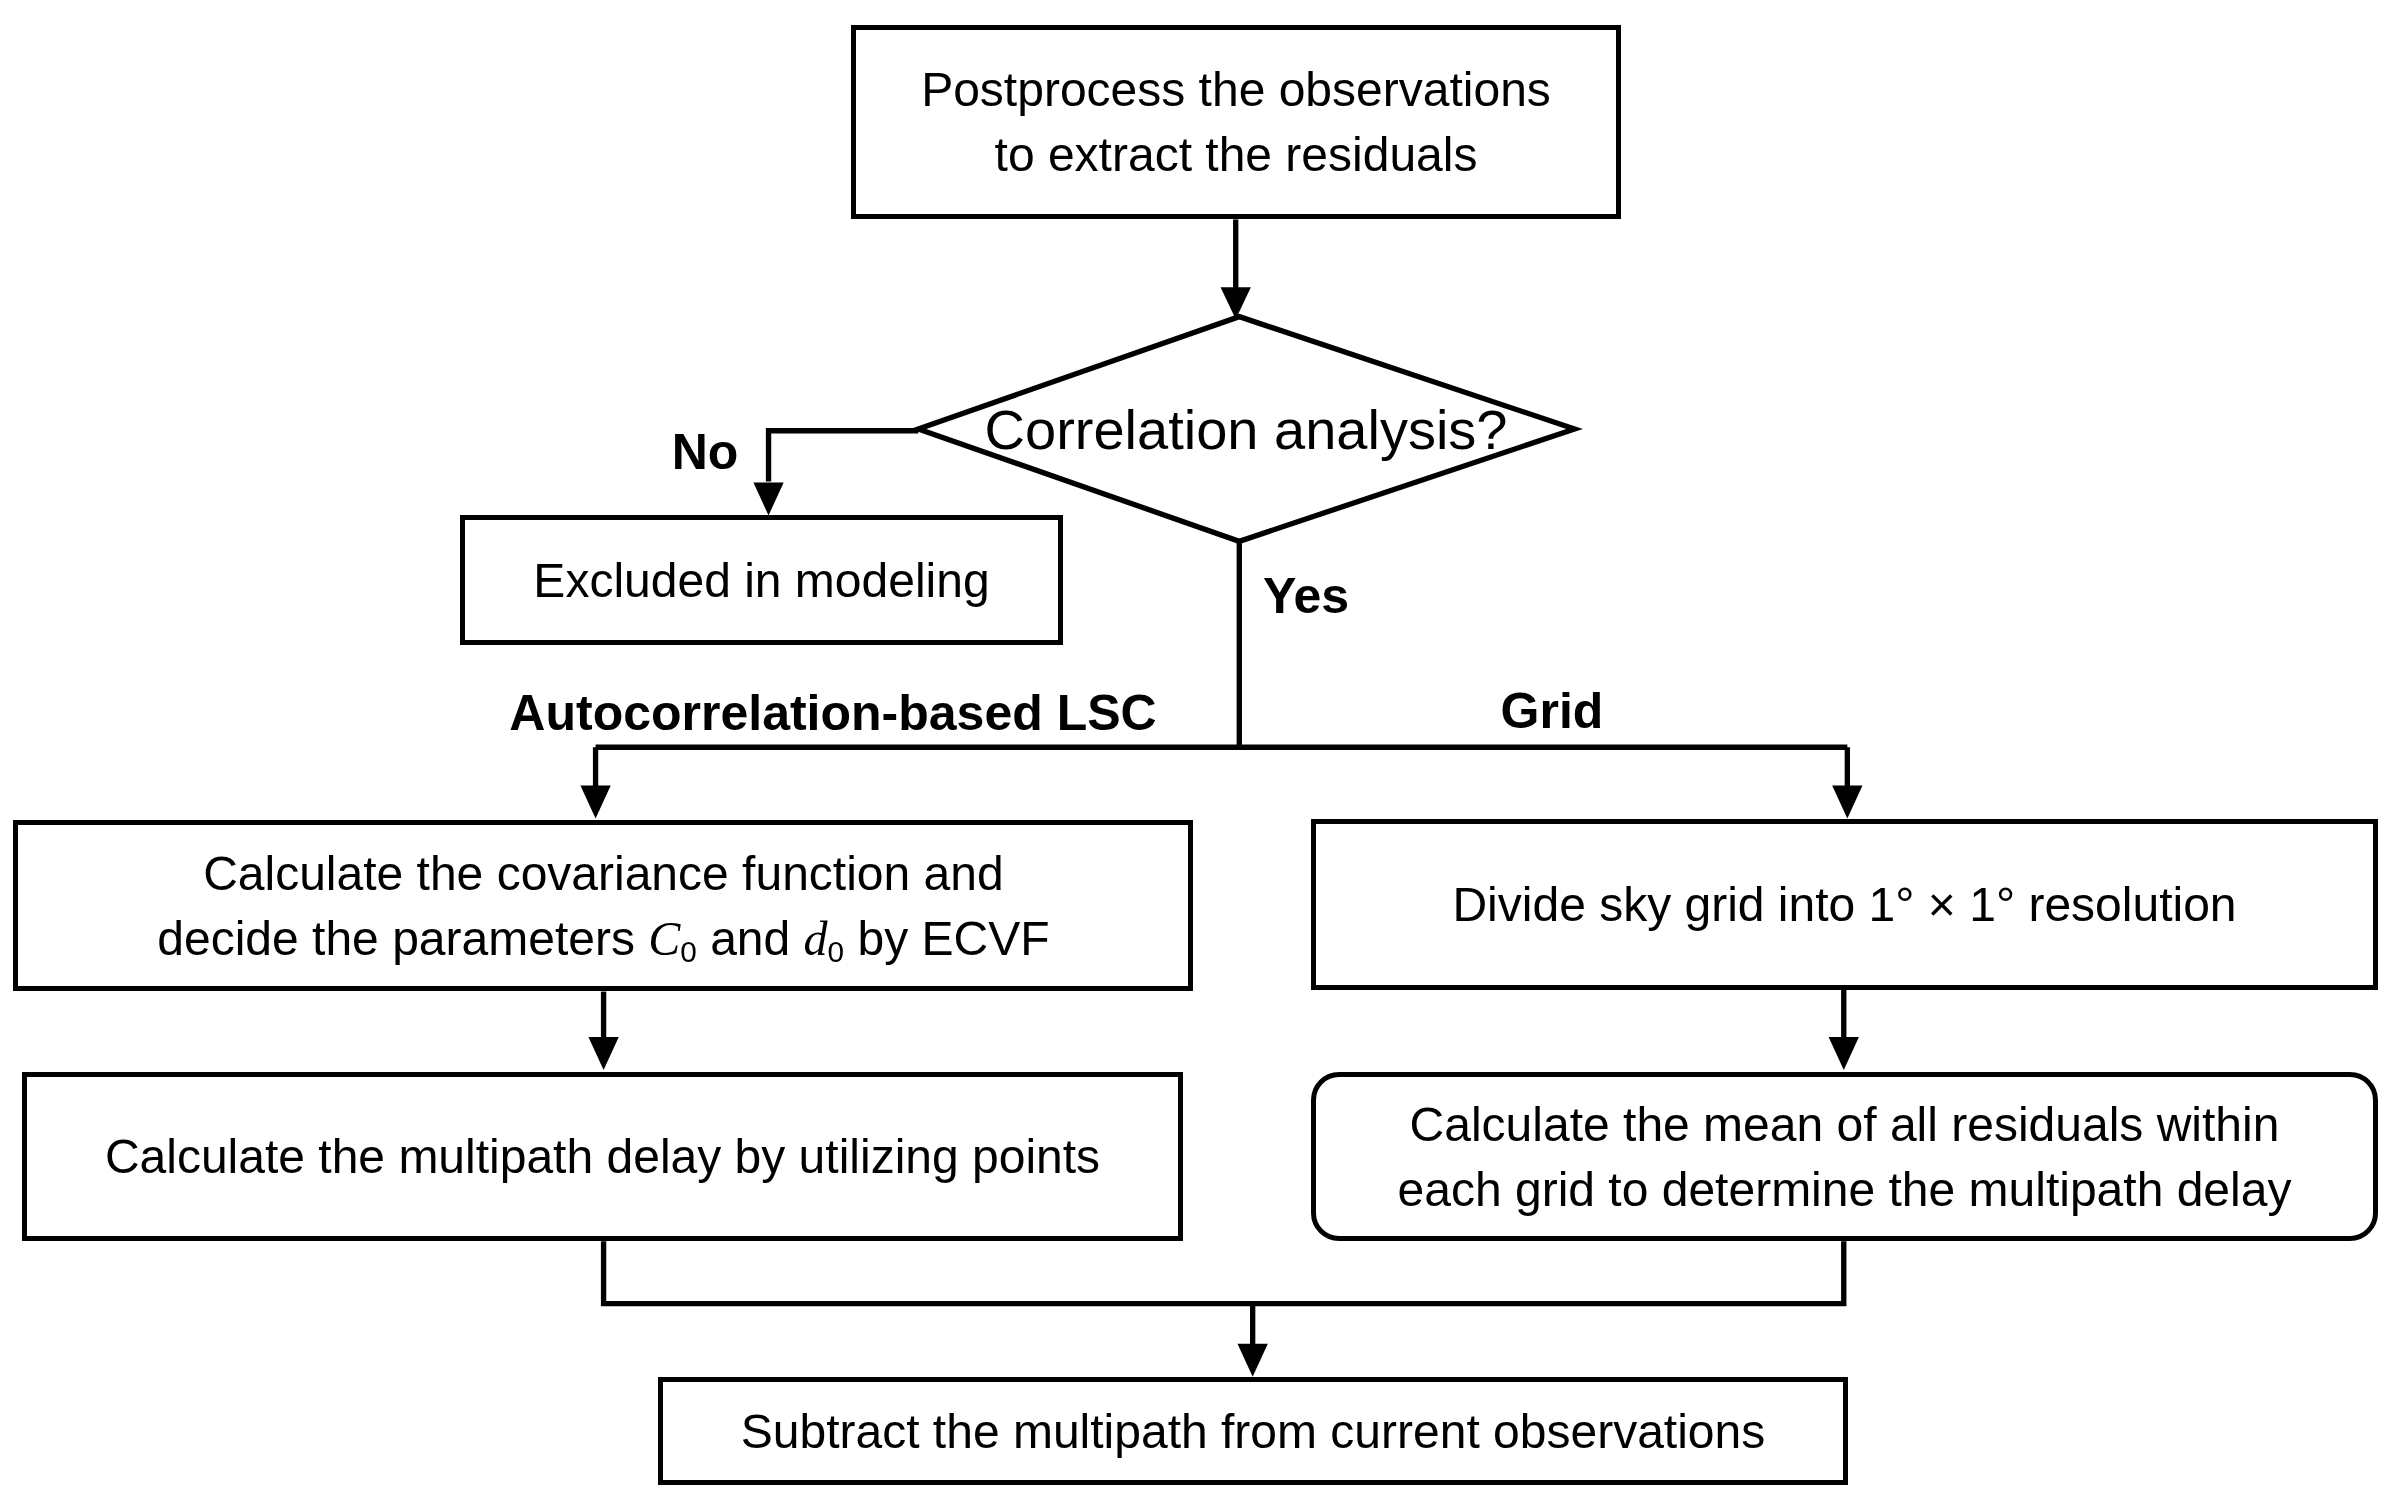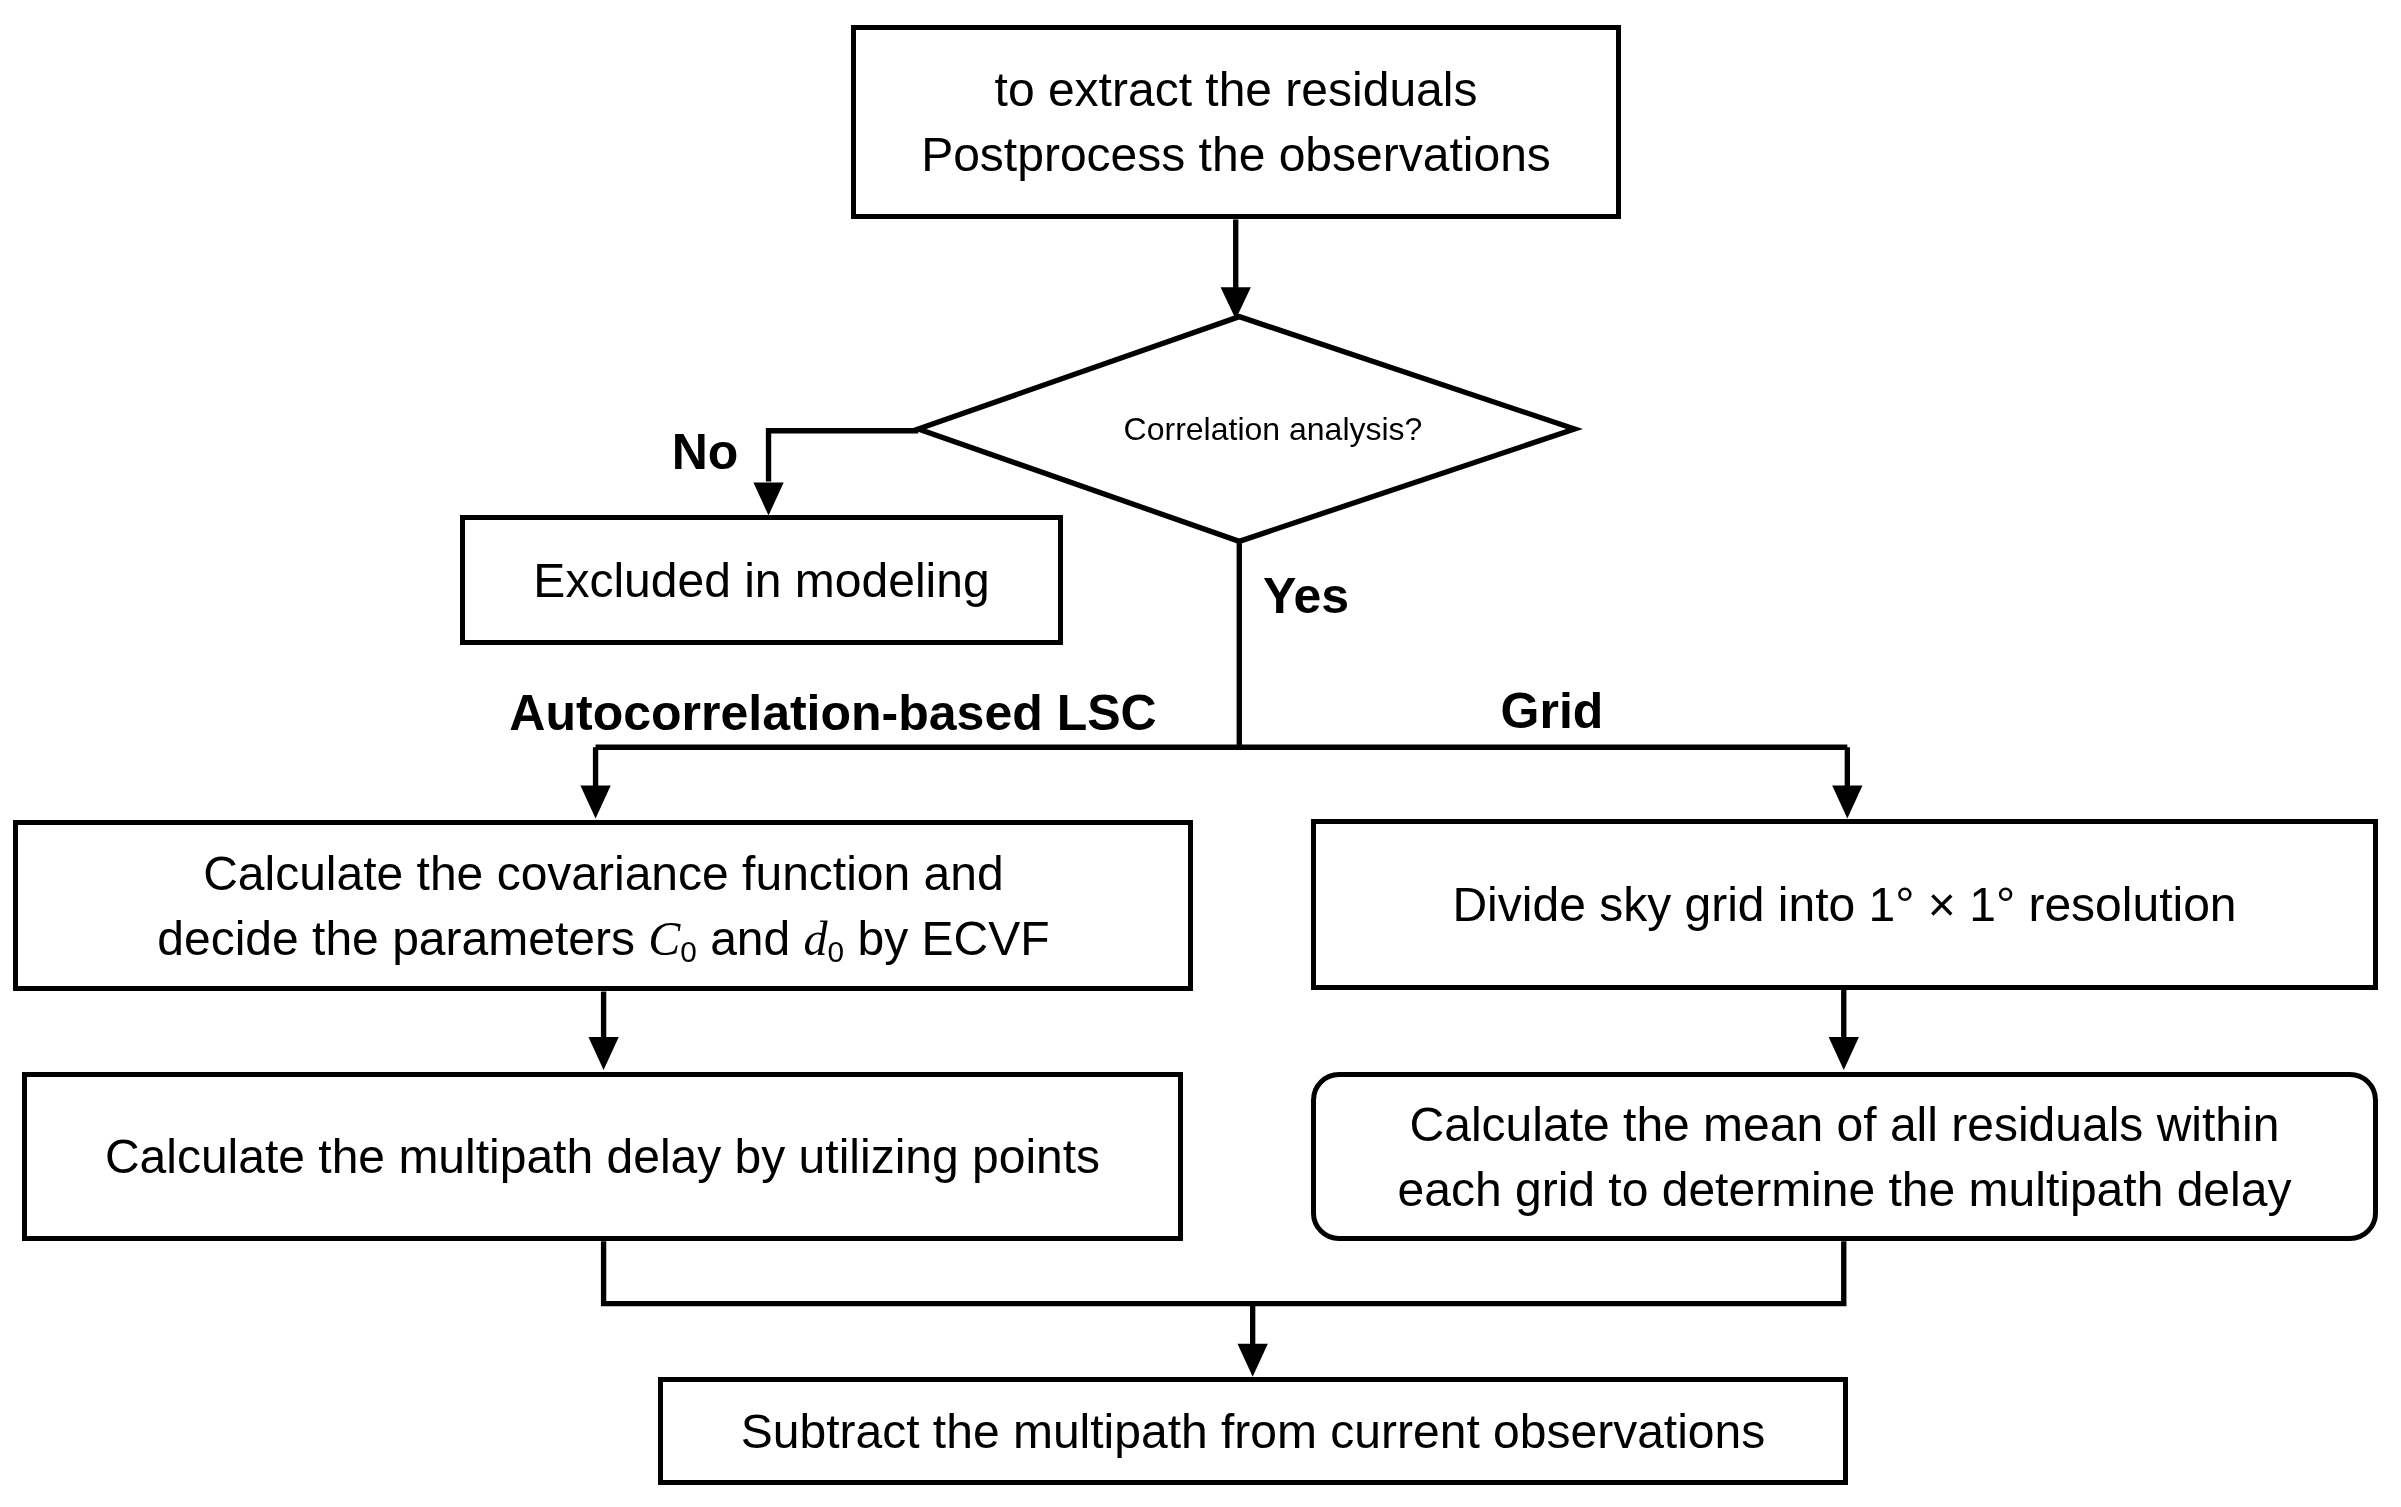--- a/index.html
+++ b/index.html
@@ -53,24 +53,23 @@
     font-weight: 700;
     font-size: 50px;
     white-space: nowrap;
     color: #000000;
   }
   #decision-text {
     position: absolute;
     left: 1246px;
     top: 429px;
     transform: translate(-50%, -50%);
-    font-size: 32px;
+    font-size: 56px;
     white-space: nowrap;
     color: #000000;
-    margin-left: 27px;
   }
 </style>
 </head>
 <body>
 
 <div id="canvas">
 
   <svg id="wires" viewBox="0 0 2693 1690" xmlns="http://www.w3.org/2000/svg">
 
     <polygon points="1390,355 1766,481 1390,607 1030,481" fill="#ffffff" stroke="#000000" stroke-width="6"></polygon>
@@ -99,22 +98,22 @@
       <polygon points="862,578 845,541 879,541"></polygon>
       <polygon points="668,918 651,881 685,881"></polygon>
       <polygon points="2072,918 2055,881 2089,881"></polygon>
       <polygon points="677,1200 660,1163 694,1163"></polygon>
       <polygon points="2068,1200 2051,1163 2085,1163"></polygon>
       <polygon points="1405,1544 1388,1507 1422,1507"></polygon>
     </g>
   </svg>
 
   <div class="node" style="left:851px; top:25px; width:770px; height:194px;">
+    <div class="line">Postprocess the observations</div>
     <div class="line">to extract the residuals</div>
-    <div class="line">Postprocess the observations</div>
   </div>
 
   <div id="decision-text">Correlation analysis?</div>
 
   <div class="blabel" style="left:705px; top:452px;">No</div>
   <div class="blabel" style="left:1306px; top:596px;">Yes</div>
 
   <div class="node" style="left:460px; top:515px; width:603px; height:130px;justify-content:center;">
     <div class="line">Excluded in modeling</div>
   </div>

